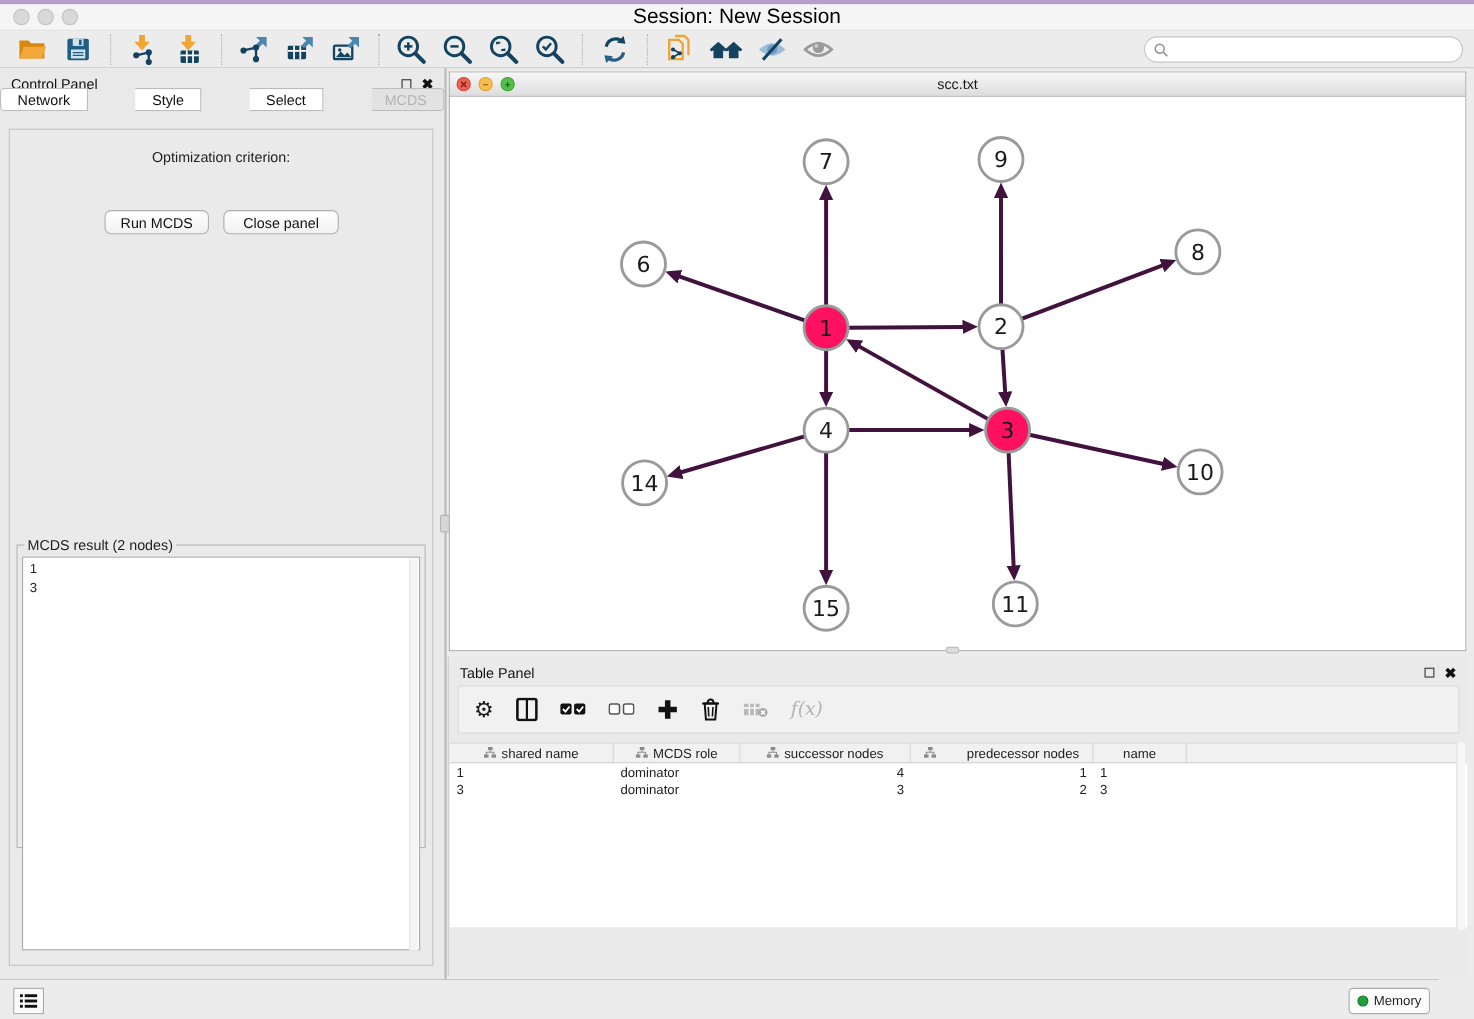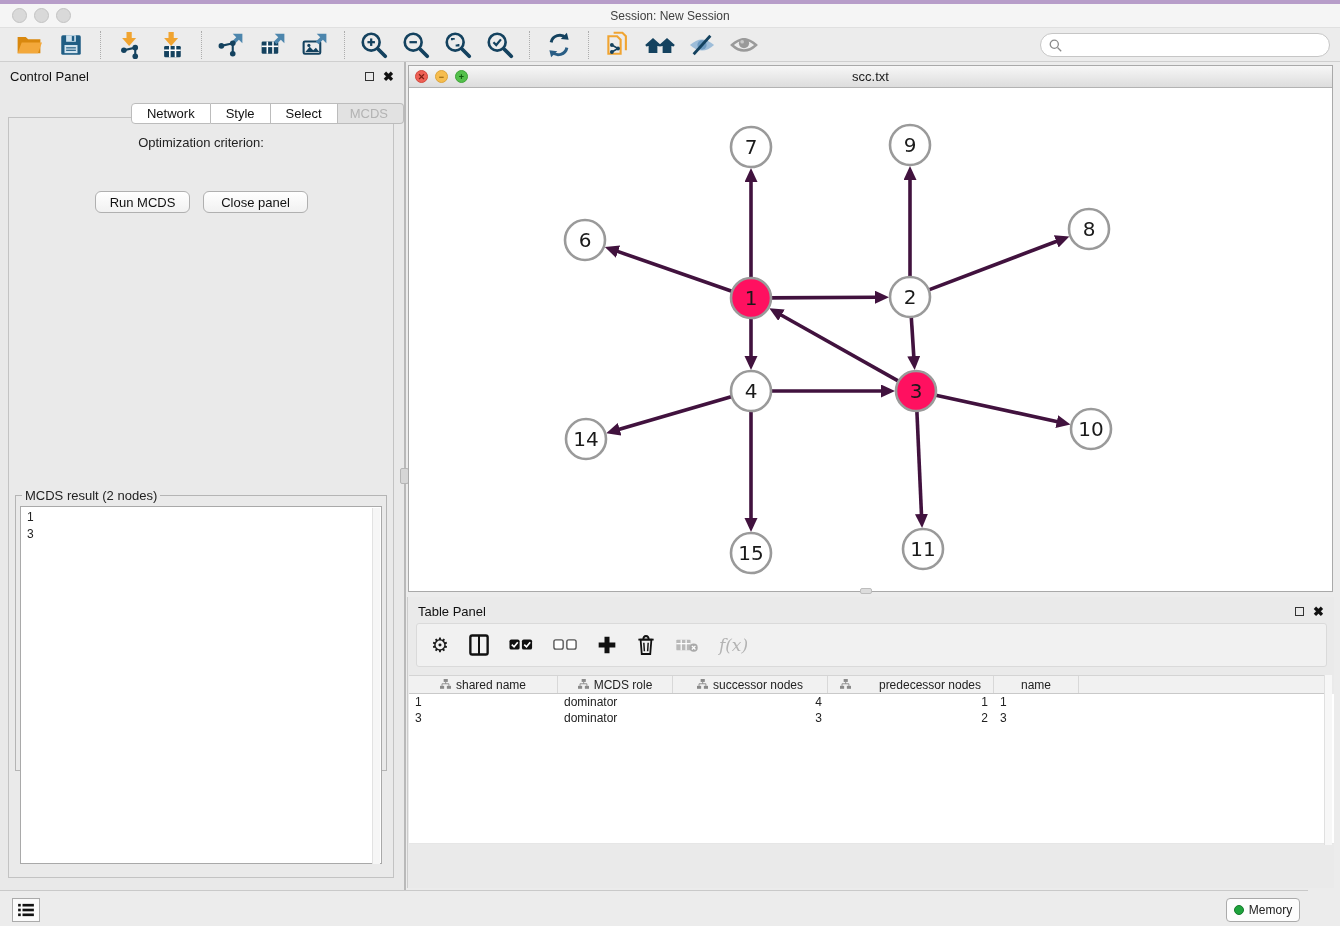--- a/index.html
+++ b/index.html
@@ -7,41 +7,41 @@
   body {
     position:relative; font-family:"Liberation Sans", sans-serif;
     background:#ececec; color:#222; overflow:hidden; font-size:13px;
   }
   .abs { position:absolute; }
 
   
   .top-strip { left:0; top:0; width:1340px; height:4px; background:#b79dc9; }
   .titlebar { left:0; top:4px; width:1340px; height:24px; background:#f5f5f5;
     border-bottom:1px solid #e0e0e0; display:flex; align-items:center; justify-content:center; }
-  .titlebar .title { color:#404040; font-size:12px; }
+  .titlebar .title { color:#000000; font-size:19px; }
   .traffic { position:absolute; left:12px; top:4px; display:flex; gap:7px; }
   .traffic .dot { width:15px; height:15px; border-radius:50%; background:#d9d9d9; border:1px solid #c3c3c3; }
 
   .main-toolbar { left:0; top:28px; width:1340px; height:34px; background:#ececec;
     border-bottom:1px solid #cfcfcf; display:flex; align-items:center; padding-left:8px; }
   .tb-icon { width:34px; height:30px; display:flex; align-items:center; justify-content:center; margin:0 4px; }
   .tb-sep { width:1px; height:28px; border-left:1px dotted #adadad; margin:0 8px; }
   .searchbox { position:absolute; right:10px; top:33px; width:290px; height:24px; background:#fff;
     border:1px solid #c6c6c6; border-radius:12px; display:flex; align-items:center; padding:0 8px; }
   .searchbox input { border:none; outline:none; background:transparent; flex:1; font-size:12px;
     font-family:"Liberation Sans", sans-serif; margin-left:5px; }
 
   
   .control-panel { left:0; top:62px; width:404px; height:828px; background:#e9e9e9; }
   .panel-header { height:28px; display:flex; align-items:center; padding:0 10px; }
   .panel-header .ph-title { font-size:13px; color:#111; }
   .ph-icons { margin-left:auto; display:flex; align-items:center; gap:9px; }
   .float-ico { width:9px; height:9px; border:1.6px solid #333; background:transparent; display:inline-block; }
   .close-ico { font-size:13px; font-weight:bold; color:#111; line-height:9px; }
-  .cp-tabs { position:absolute; left:0; top:41px; width:100%; display:flex; justify-content:flex-end; z-index:3; }
+  .cp-tabs { position:absolute; left:0; top:18px; width:100%; display:flex; justify-content:space-between; z-index:3; }
   .tab { height:21px; padding:0 15px; background:#fff; border:1px solid #bcbcbc; border-left:none;
     display:flex; align-items:center; font-size:13px; color:#111; }
   .tab:first-child { border-left:1px solid #bcbcbc; border-radius:4px 0 0 4px; }
   .tab:last-child { border-radius:0 4px 4px 0; }
   .tab.dim { background:#e2e2e2; color:#b3b3b3;padding-left:12px; }
   .cp-content { position:absolute; left:8px; top:55px; width:386px; height:761px;
     background:#eaeaea; border:1px solid #c3c3c3; }
   .opt-label { position:absolute; left:0; top:17px; width:100%; text-align:center; font-size:13px; }
   .criterion { position:absolute; left:36px; top:40px; width:309px; height:23px; background:#fff;
     border:1px solid #b3b3b3; border-radius:4px; display:flex; align-items:center; padding:0 10px; font-size:13px; }

